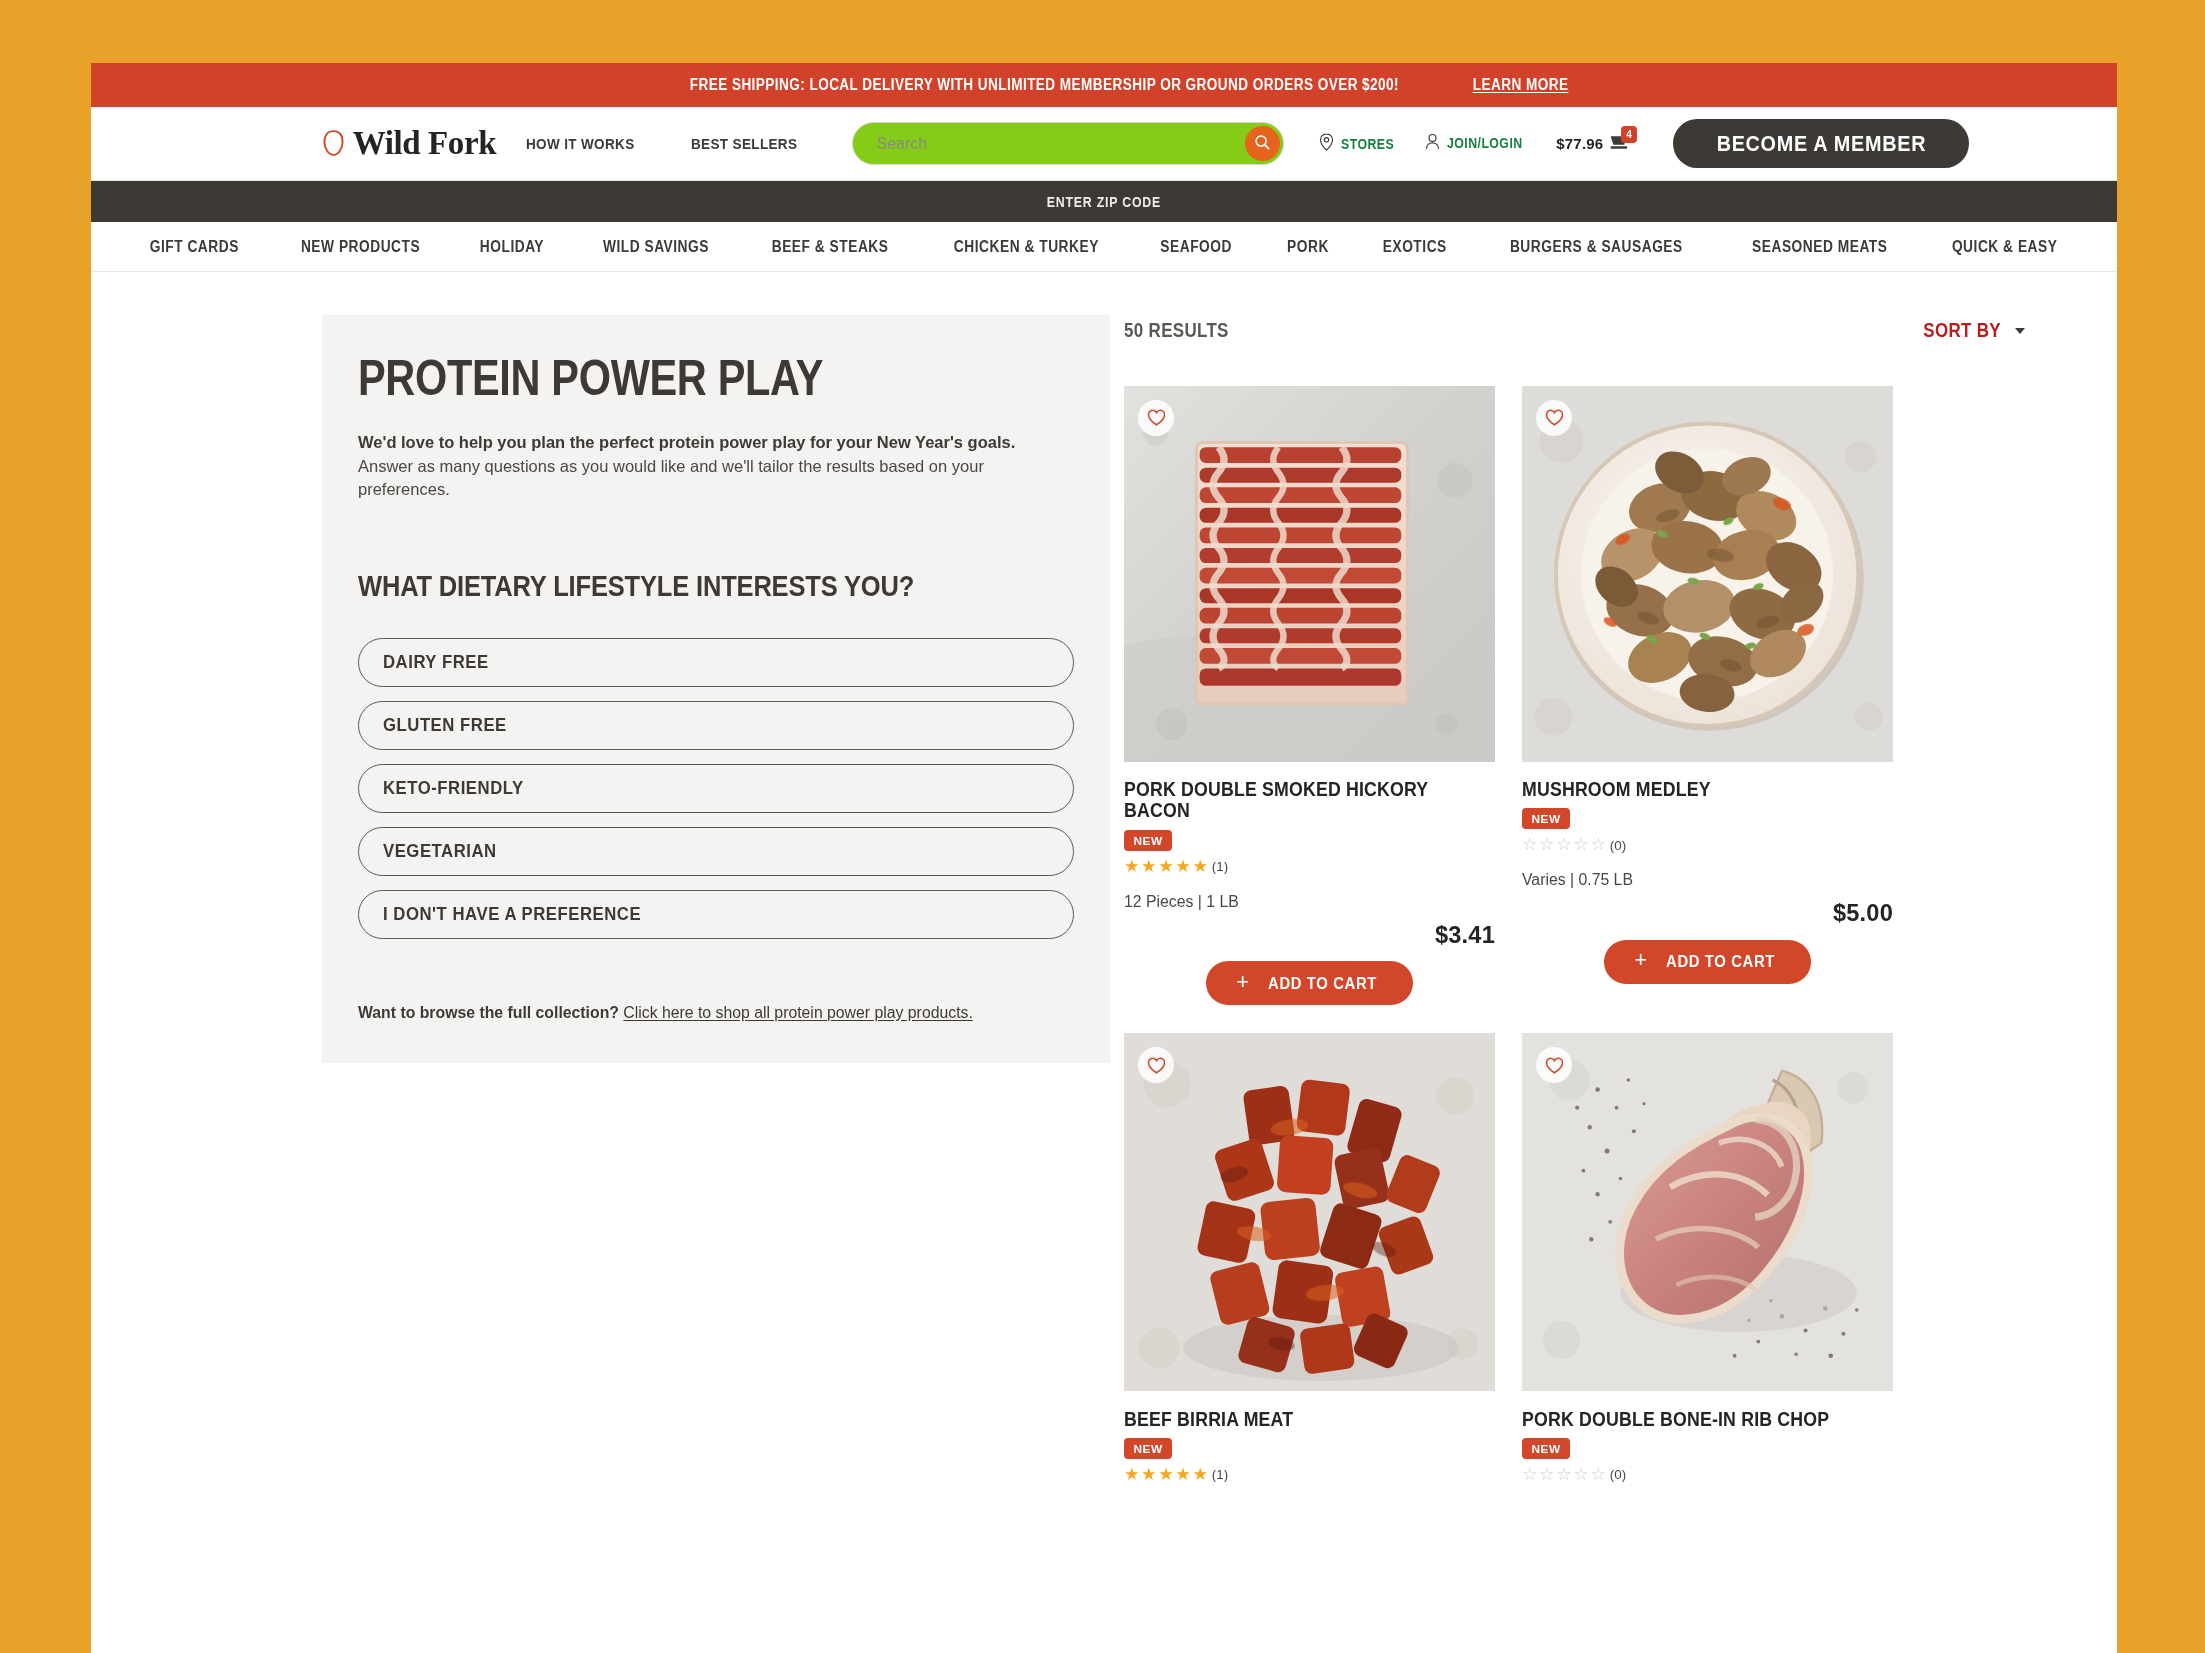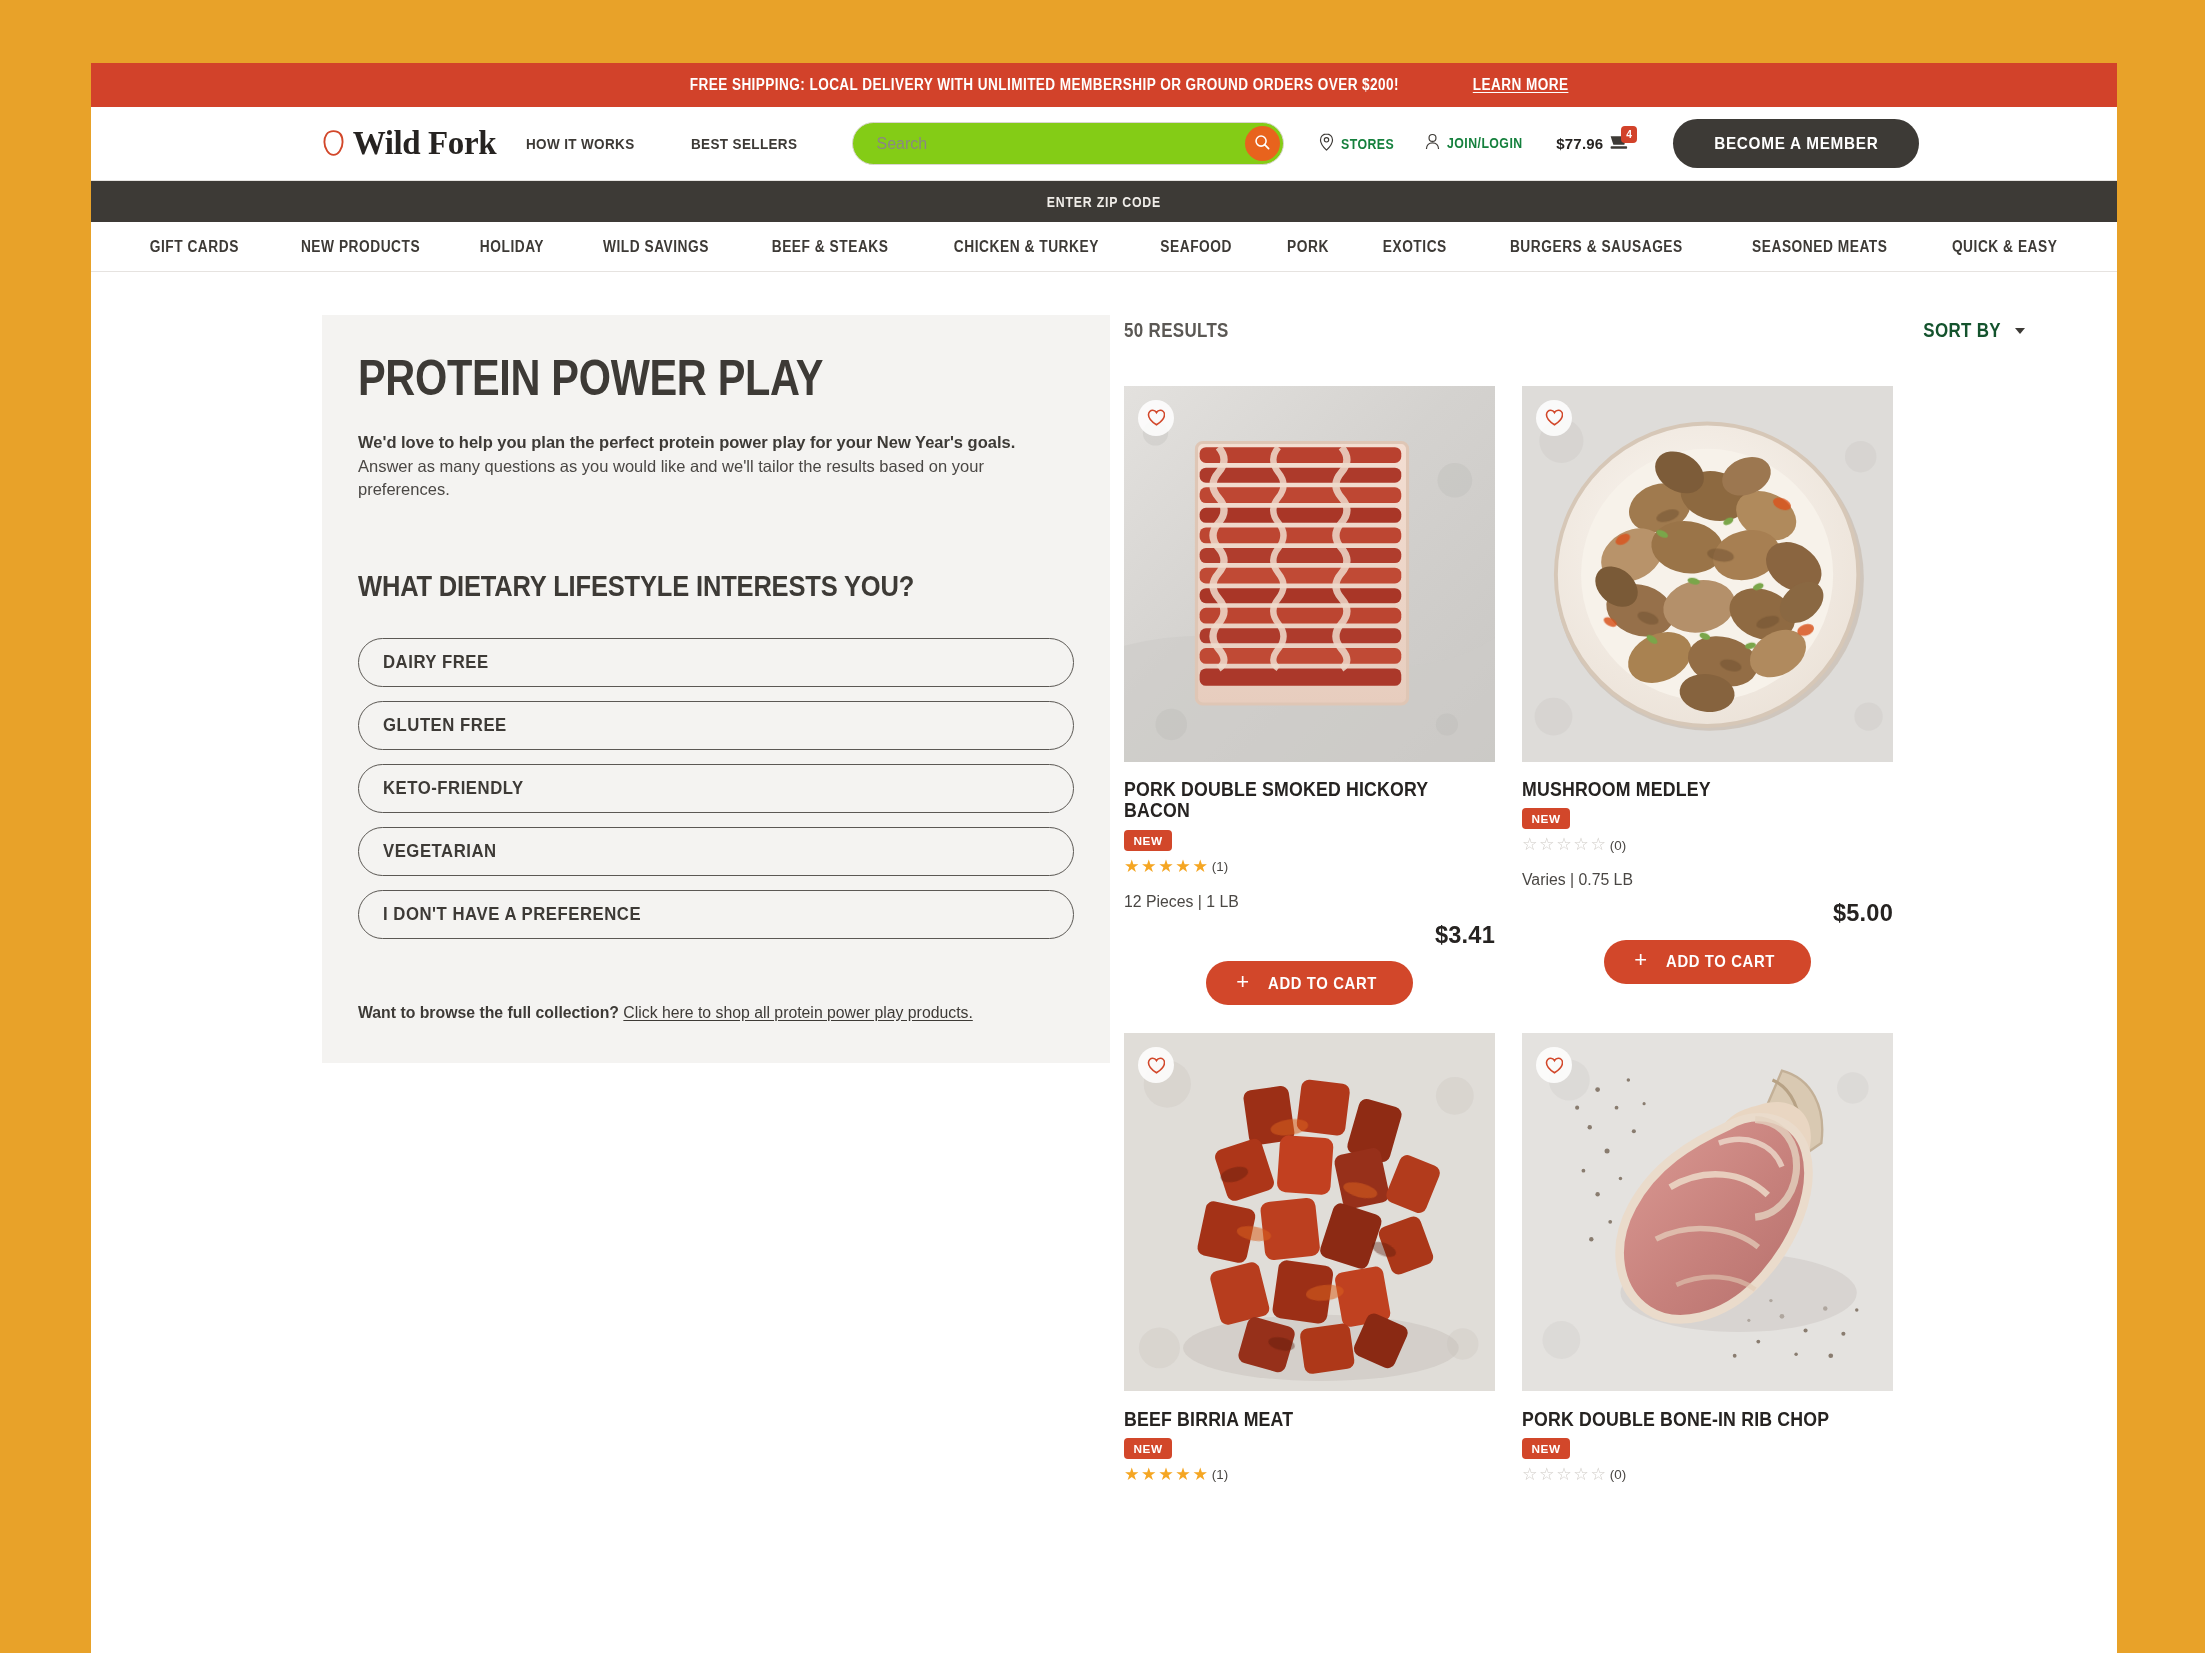--- a/index.html
+++ b/index.html
@@ -190,21 +190,21 @@
 
   .member-btn {
     margin-left: 20.5px;
     height: 49px;
     padding: 0 31.5px;
     border-radius: 24.4px;
     background: #3d3a36;
     color: #ffffff;
     border: none;
     font-family: "Liberation Sans", sans-serif;
-    font-size: 17px;
+    font-size: 22px;
     font-weight: 700;
     letter-spacing: 0.8px;
     cursor: pointer;
     white-space: nowrap;
   }
   .member-btn span { display: inline-block; transform: scaleX(0.9); }
 
   
   .zip-bar {
     height: 41px;
@@ -346,21 +346,21 @@
     color: #5b5854;
     letter-spacing: 0.4px;
   }
   .results-count span { display: inline-block; transform: scaleX(0.86); transform-origin: left center; }
   .sort-by {
     display: flex;
     align-items: center;
     gap: 7.9px;
     font-size: 19.7px;
     font-weight: 700;
-    color: #14532d;
+    color: #b91c1c;
     letter-spacing: 0.4px;
     cursor: pointer;
     margin-left: 24px;
   }
   .sort-by .lbl { display: inline-block; transform: scaleX(0.86); }
   .caret {
     width: 0; height: 0;
     border-left: 5.5px solid transparent;
     border-right: 5.5px solid transparent;
     border-top: 6.3px solid #3d3a36;

